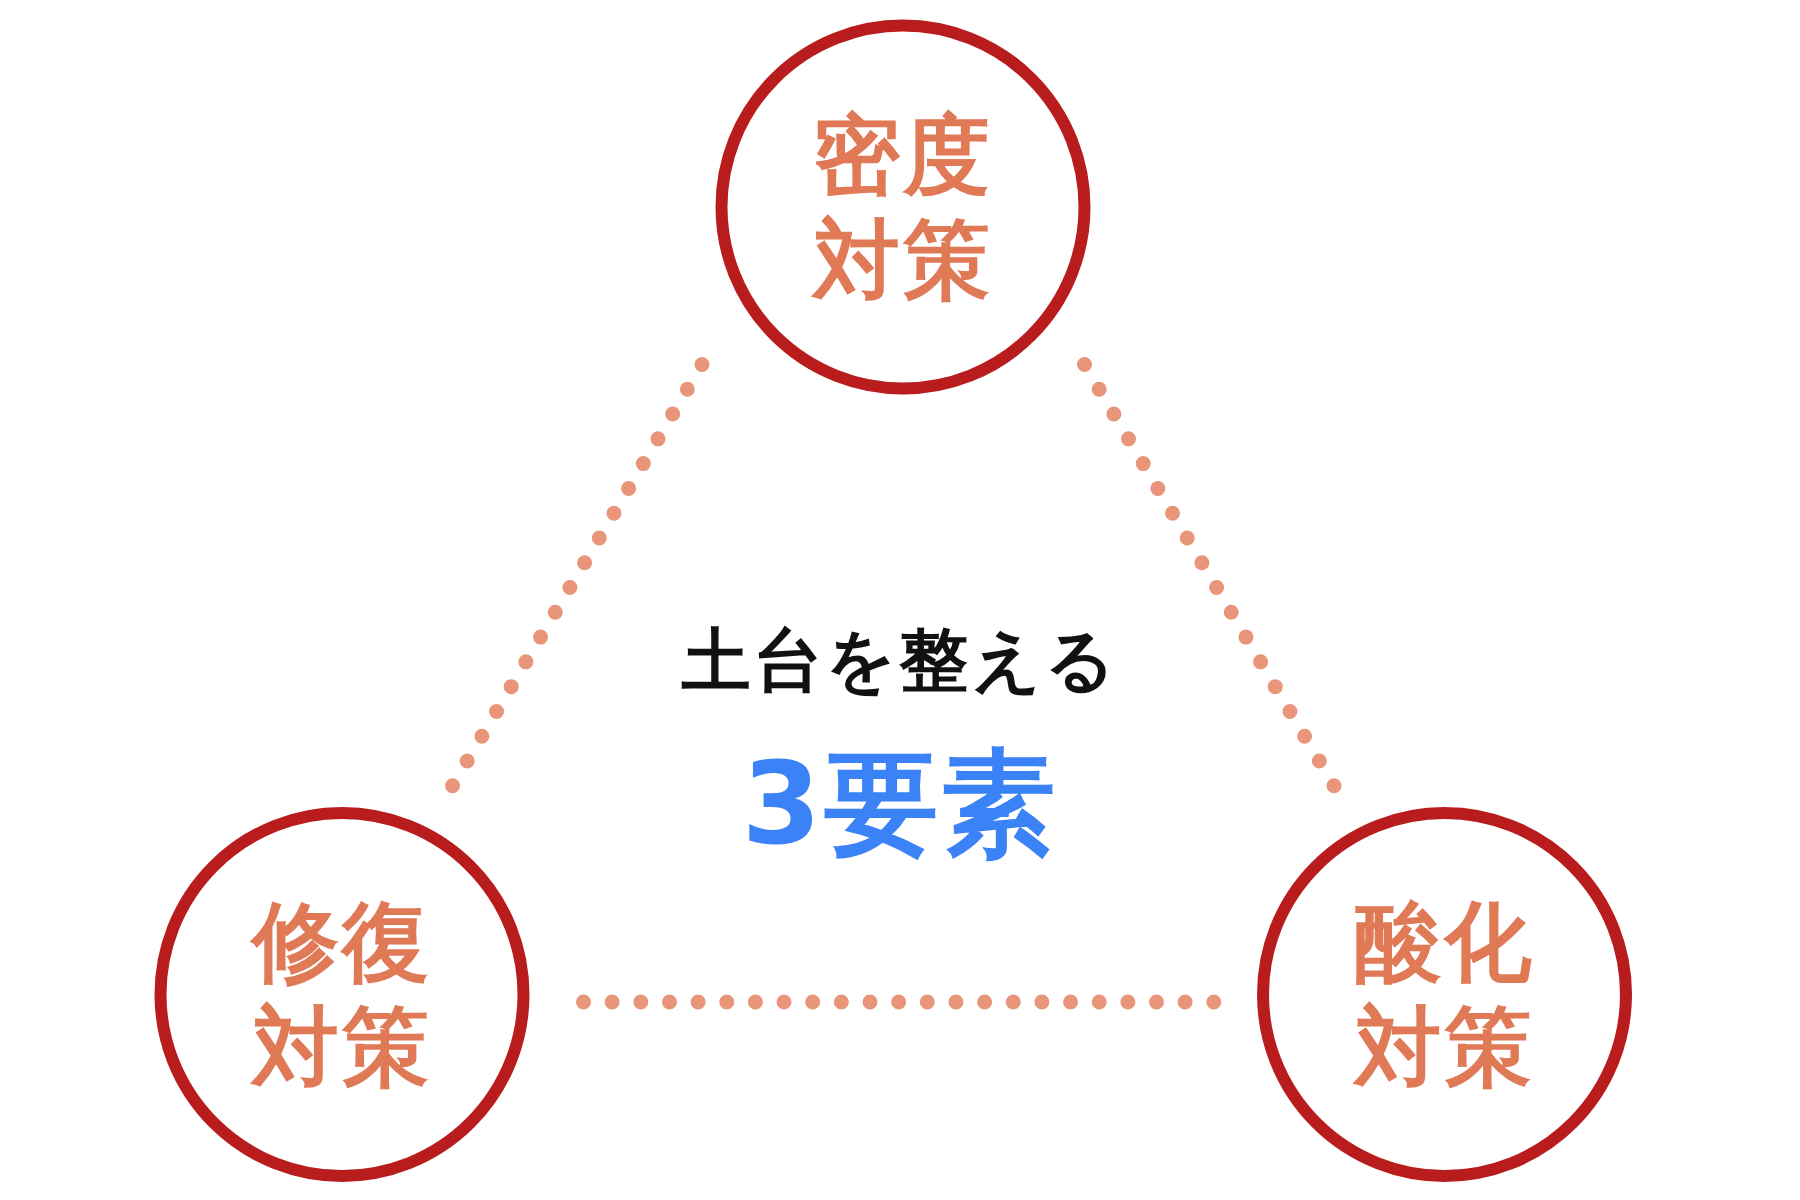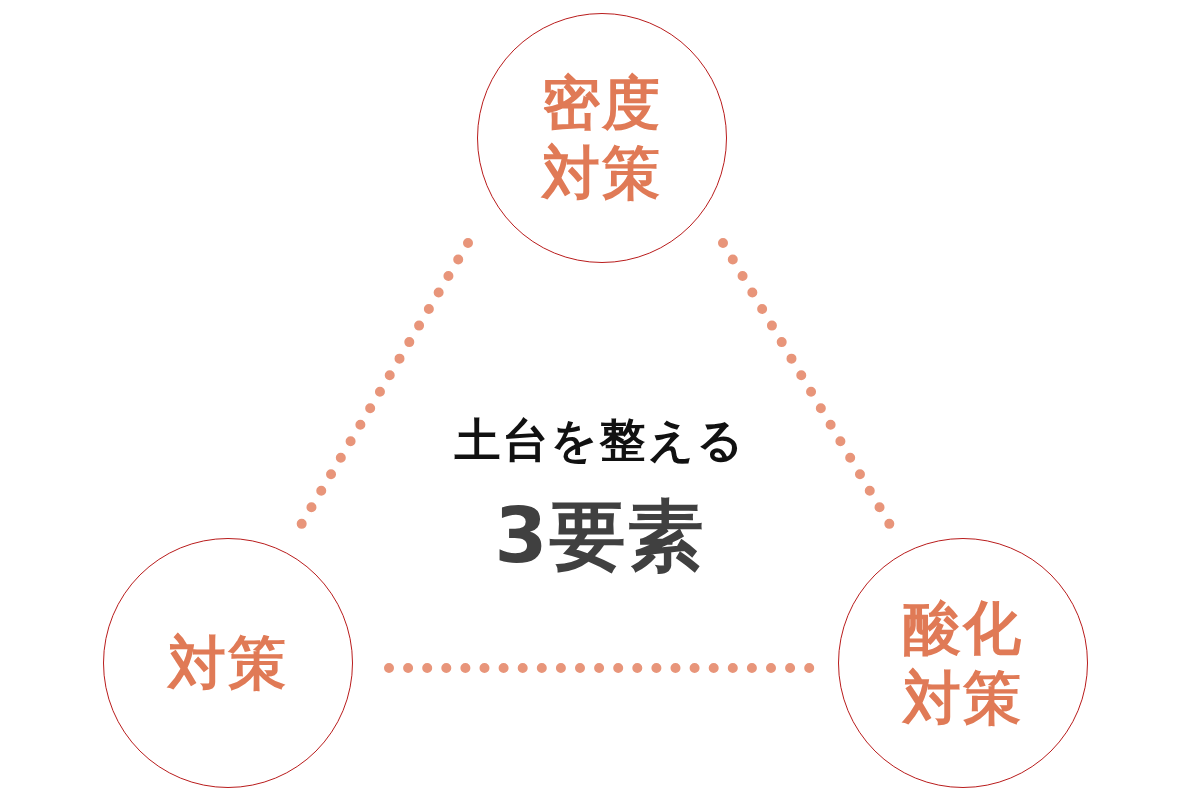--- a/index.html
+++ b/index.html
@@ -1,44 +1,45 @@
 <!DOCTYPE html>
 <html><head>
   <meta charset="utf-8">
   <style>
     html, body { margin: 0; padding: 0; background: #ffffff; }
     body { width: 1200px; height: 800px; position: relative; overflow: hidden;
            font-family: "DejaVu Sans", sans-serif; }
     svg.lines { position: absolute; left: 0; top: 0; }
     .node { position: absolute; width: 250px; height: 250px; border-radius: 50%;
-            border: 1px solid #b91c1c; box-sizing: border-box; background: #ffffff;
+            border: 8px solid #b91c1c; box-sizing: border-box; background: #ffffff;
             display: flex; flex-direction: column; align-items: center; justify-content: center; }
     .node span { color: #e07a56; font-weight: bold; font-size: 58px; line-height: 70px;
                  letter-spacing: 2px; }
     .center { position: absolute; left: 380px; top: 400px; width: 440px; text-align: center; }
     .center .sub { display: block; font-weight: bold; font-size: 46px; color: #111111;
                    line-height: 80px; letter-spacing: 2px; }
-    .center .main { display: block; font-weight: bold; font-size: 76px; color: #404040;
+    .center .main { display: block; font-weight: bold; font-size: 76px; color: #3b82f6;
                     line-height: 100px; letter-spacing: 2px; margin-top: 6px; }
   </style>
 </head>
 <body>
 
 <svg class="lines" width="1200" height="800">
   <line x1="468" y1="243" x2="301" y2="525" stroke="#e8957a" stroke-width="10" stroke-linecap="round" stroke-dasharray="0 19.2"></line>
   <line x1="723" y1="243" x2="890" y2="525" stroke="#e8957a" stroke-width="10" stroke-linecap="round" stroke-dasharray="0 19.2"></line>
   <line x1="389" y1="668" x2="810" y2="668" stroke="#e8957a" stroke-width="10" stroke-linecap="round" stroke-dasharray="0 19.1"></line>
 </svg>
 
 <div class="node" style="left:477px; top:13px;">
   <span>密度</span>
   <span>対策</span>
 </div>
 
 <div class="node" style="left:103px; top:538px;">
+  <span>修復</span>
   <span>対策</span>
 </div>
 
 <div class="node" style="left:838px; top:538px;">
   <span>酸化</span>
   <span>対策</span>
 </div>
 
 <div class="center">
   <span class="sub">土台を整える</span>

